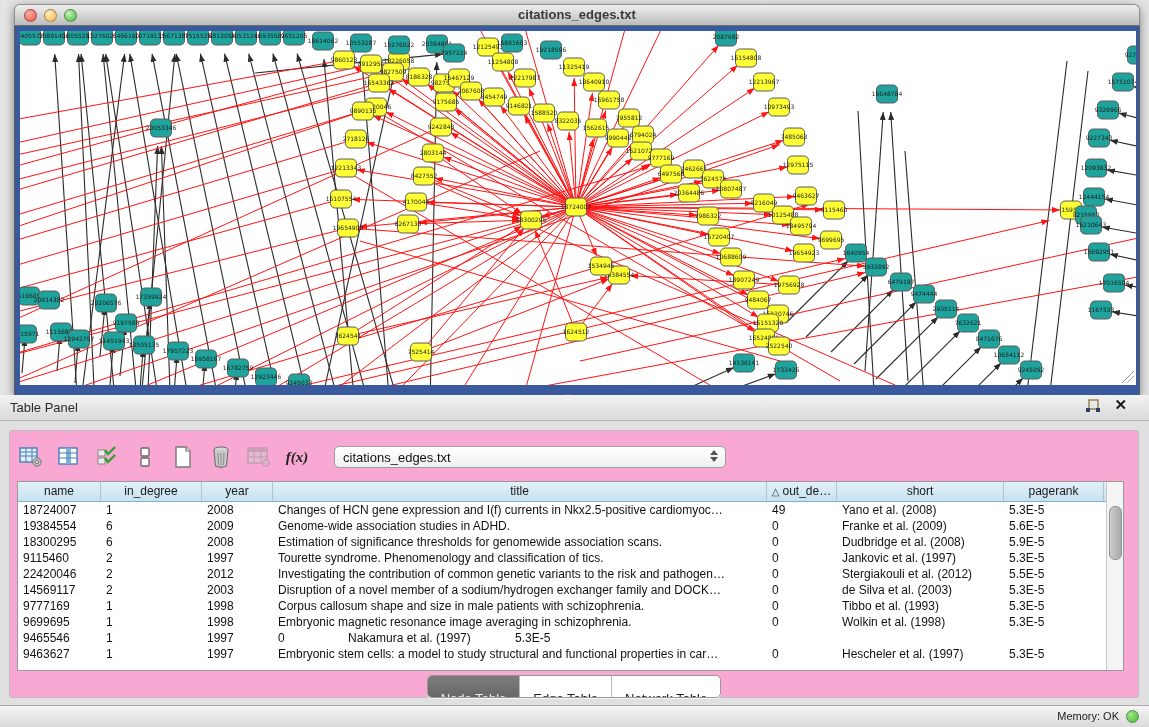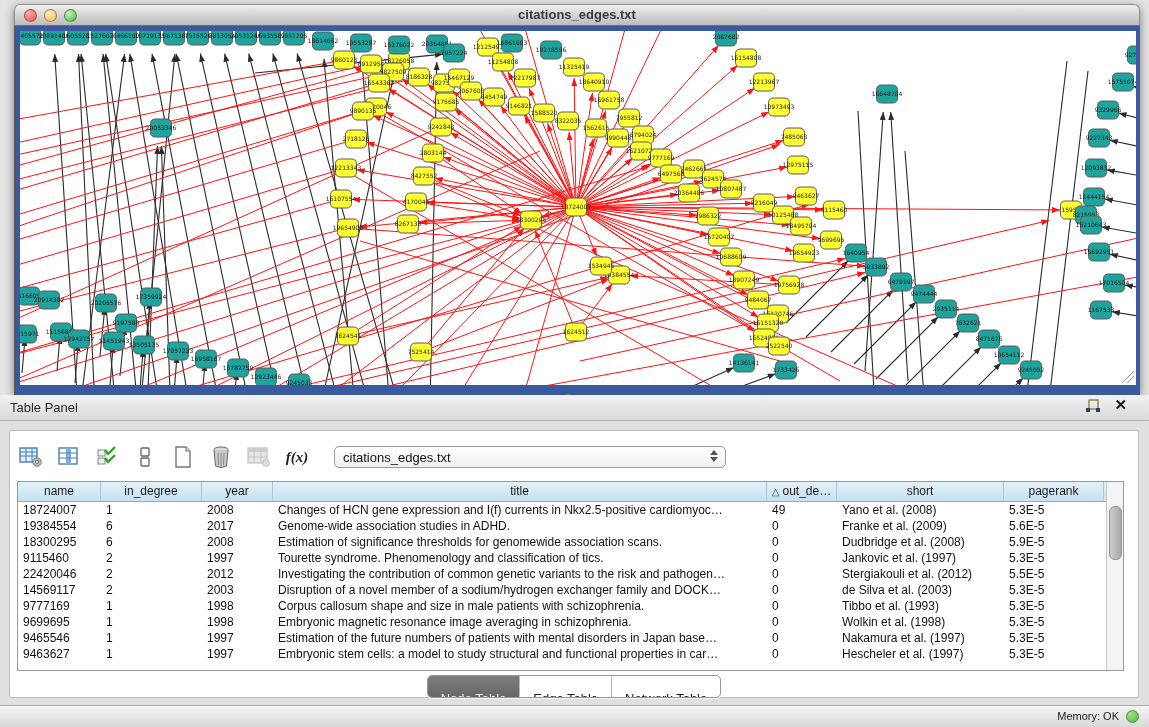--- a/index.html
+++ b/index.html
@@ -25,21 +25,21 @@
 
   
   .table-panel{position:absolute;left:0;top:395px;width:1149px;height:310px;background:#e0e0e0;}
   .splitter-grip{position:absolute;left:566px;top:-4px;color:#8a8a8a;font-size:9px;}
   .panel-header{position:relative;height:25px;background:linear-gradient(#f2f2f2,#dadada);
                 border-bottom:1px solid #b3b3b3;}
   .panel-header .ph-title{position:absolute;left:10px;top:0;line-height:25px;font-size:13px;color:#2a2a2a;}
   .panel-header .float-icon{position:absolute;right:48px;top:4px;cursor:pointer;}
   .panel-header .close-icon{position:absolute;right:22px;top:1px;font-size:15px;font-weight:bold;color:#1a1a1a;cursor:pointer;}
   .panel-body{position:absolute;left:9px;top:35px;width:1130px;height:268px;
-              background:#ffffff;border:1px solid #bdbdbd;border-radius:3px;box-sizing:border-box;}
+              background:#f9a8d4;border:1px solid #bdbdbd;border-radius:3px;box-sizing:border-box;}
 
   .toolbar{position:absolute;left:8px;top:8px;height:36px;display:flex;align-items:center;gap:12px;}
   .tb-icon{width:26px;height:26px;display:flex;align-items:center;justify-content:center;cursor:pointer;}
   .fx{font-family:"Liberation Serif",serif;font-style:italic;font-weight:bold;font-size:15px;color:#222;}
   .combo{position:relative;margin-left:12px;width:392px;height:22px;background:linear-gradient(#ffffff,#f0f0f0);
          border:1px solid #9c9c9c;border-radius:5px;font-size:13px;color:#111;
          line-height:22px;padding-left:8px;box-sizing:border-box;cursor:pointer;}
   .combo-arrows{position:absolute;right:7px;top:3px;display:flex;flex-direction:column;gap:2px;}
   .combo-arrows i{display:block;width:0;height:0;border-left:4px solid transparent;border-right:4px solid transparent;}
   .combo-arrows .up{border-bottom:5px solid #555;}
@@ -644,21 +644,21 @@
               <div class="td" style="width: 101px;">1</div>
               <div class="td" style="width: 71px;">2008</div>
               <div class="td" style="width: 494px;">Changes of HCN gene expression and I(f) currents in Nkx2.5-positive cardiomyoc…</div>
               <div class="td" style="width: 70px;">49</div>
               <div class="td" style="width: 167px;">Yano et al. (2008)</div>
               <div class="td" style="width: 100px;">5.3E-5</div>
             </div>
             <div class="trow">
               <div class="td" style="width: 83px;">19384554</div>
               <div class="td" style="width: 101px;">6</div>
-              <div class="td" style="width: 71px;">2017</div>
+              <div class="td" style="width: 71px;">2009</div>
               <div class="td" style="width: 494px;">Genome-wide association studies in ADHD.</div>
               <div class="td" style="width: 70px;">0</div>
               <div class="td" style="width: 167px;">Franke et al. (2009)</div>
               <div class="td" style="width: 100px;">5.6E-5</div>
             </div>
             <div class="trow">
               <div class="td" style="width: 83px;">18300295</div>
               <div class="td" style="width: 101px;">6</div>
               <div class="td" style="width: 71px;">2008</div>
               <div class="td" style="width: 494px;">Estimation of significance thresholds for genomewide association scans.</div>
@@ -708,21 +708,20 @@
               <div class="td" style="width: 71px;">1998</div>
               <div class="td" style="width: 494px;">Embryonic magnetic resonance image averaging in schizophrenia.</div>
               <div class="td" style="width: 70px;">0</div>
               <div class="td" style="width: 167px;">Wolkin et al. (1998)</div>
               <div class="td" style="width: 100px;">5.3E-5</div>
             </div>
             <div class="trow">
               <div class="td" style="width: 83px;">9465546</div>
               <div class="td" style="width: 101px;">1</div>
               <div class="td" style="width: 71px;">1997</div>
-              <div class="td" style="width: 494px;">Estimation of the future numbers of patients with mental disorders in Japan base…</div>
               <div class="td" style="width: 70px;">0</div>
               <div class="td" style="width: 167px;">Nakamura et al. (1997)</div>
               <div class="td" style="width: 100px;">5.3E-5</div>
             </div>
             <div class="trow">
               <div class="td" style="width: 83px;">9463627</div>
               <div class="td" style="width: 101px;">1</div>
               <div class="td" style="width: 71px;">1997</div>
               <div class="td" style="width: 494px;">Embryonic stem cells: a model to study structural and functional properties in car…</div>
               <div class="td" style="width: 70px;">0</div>

